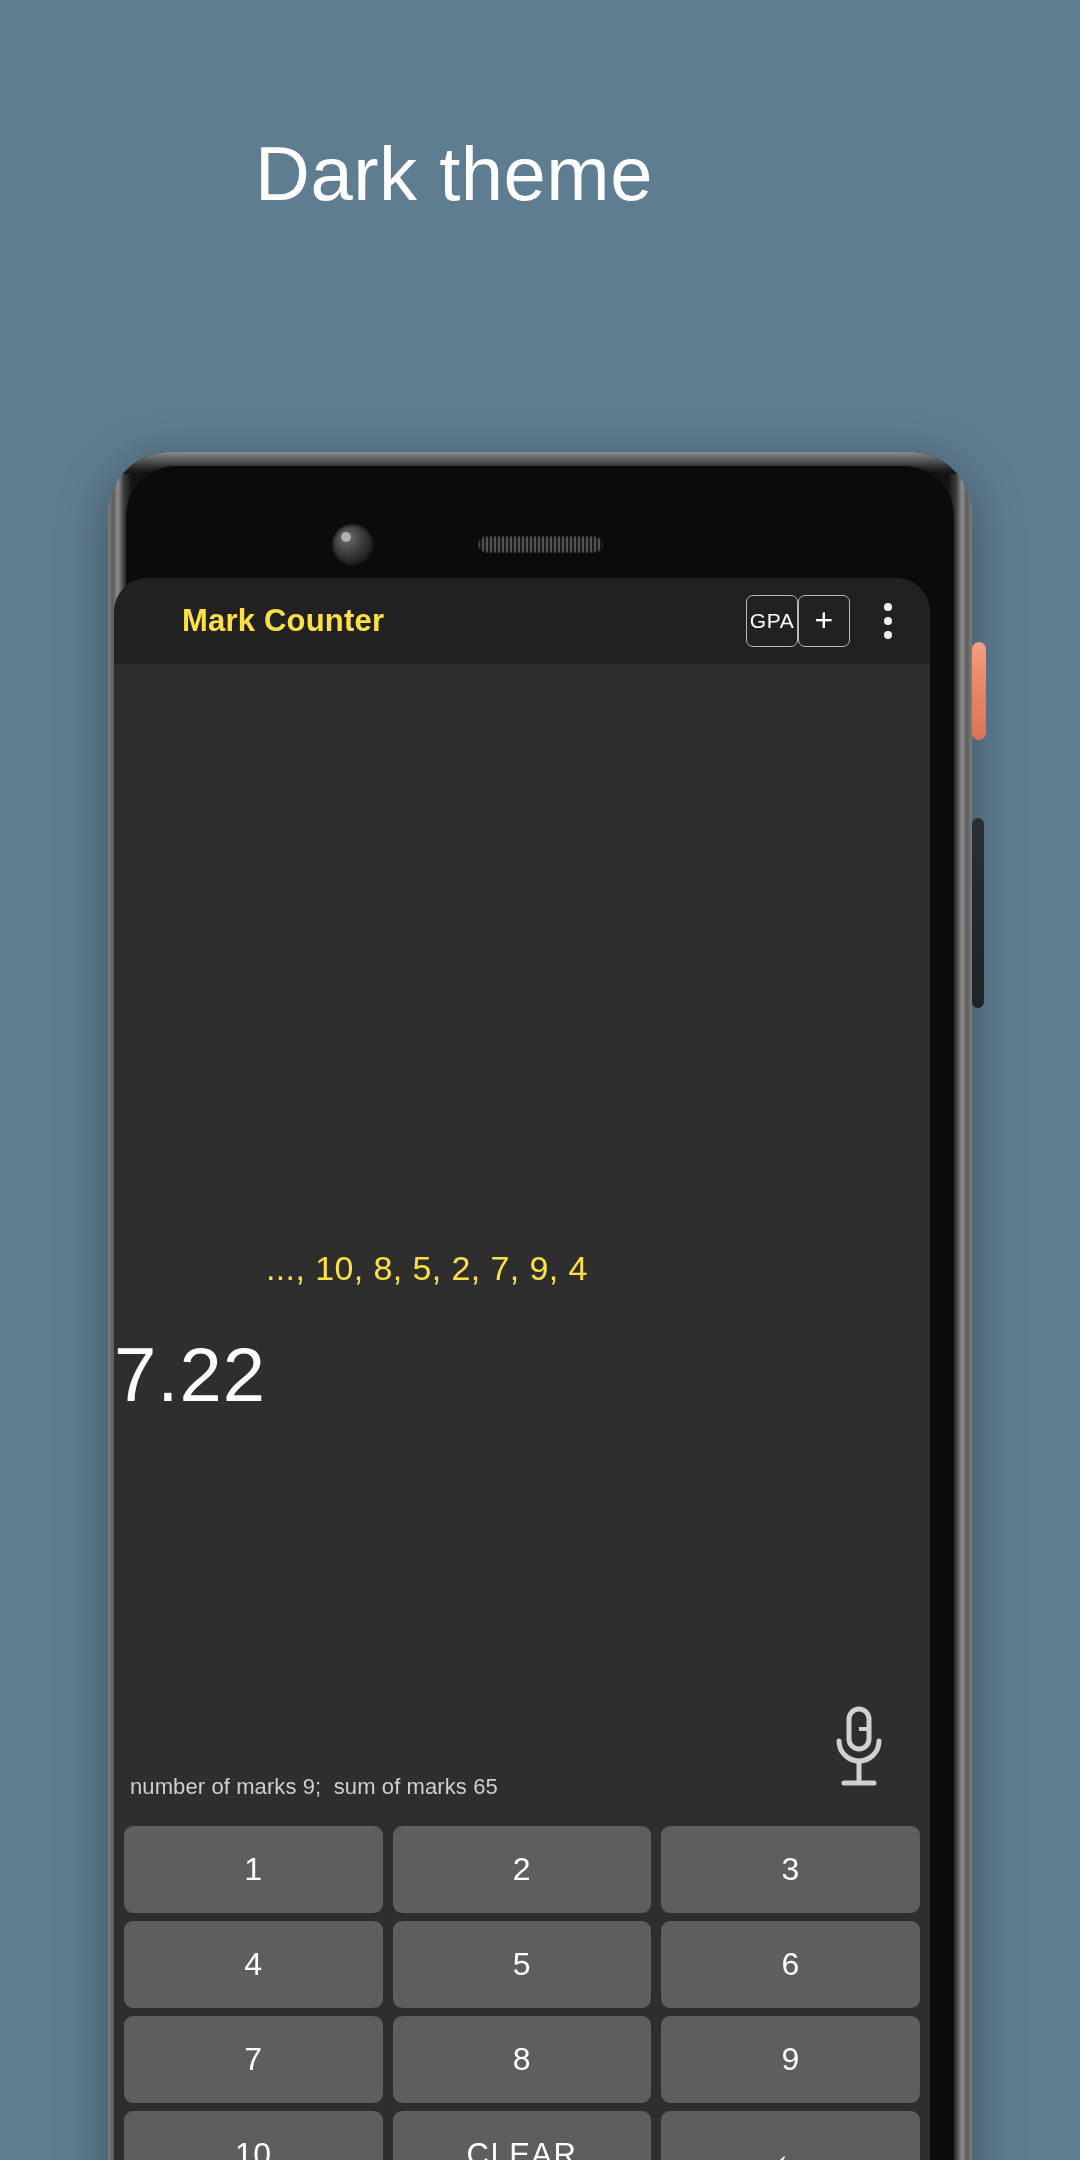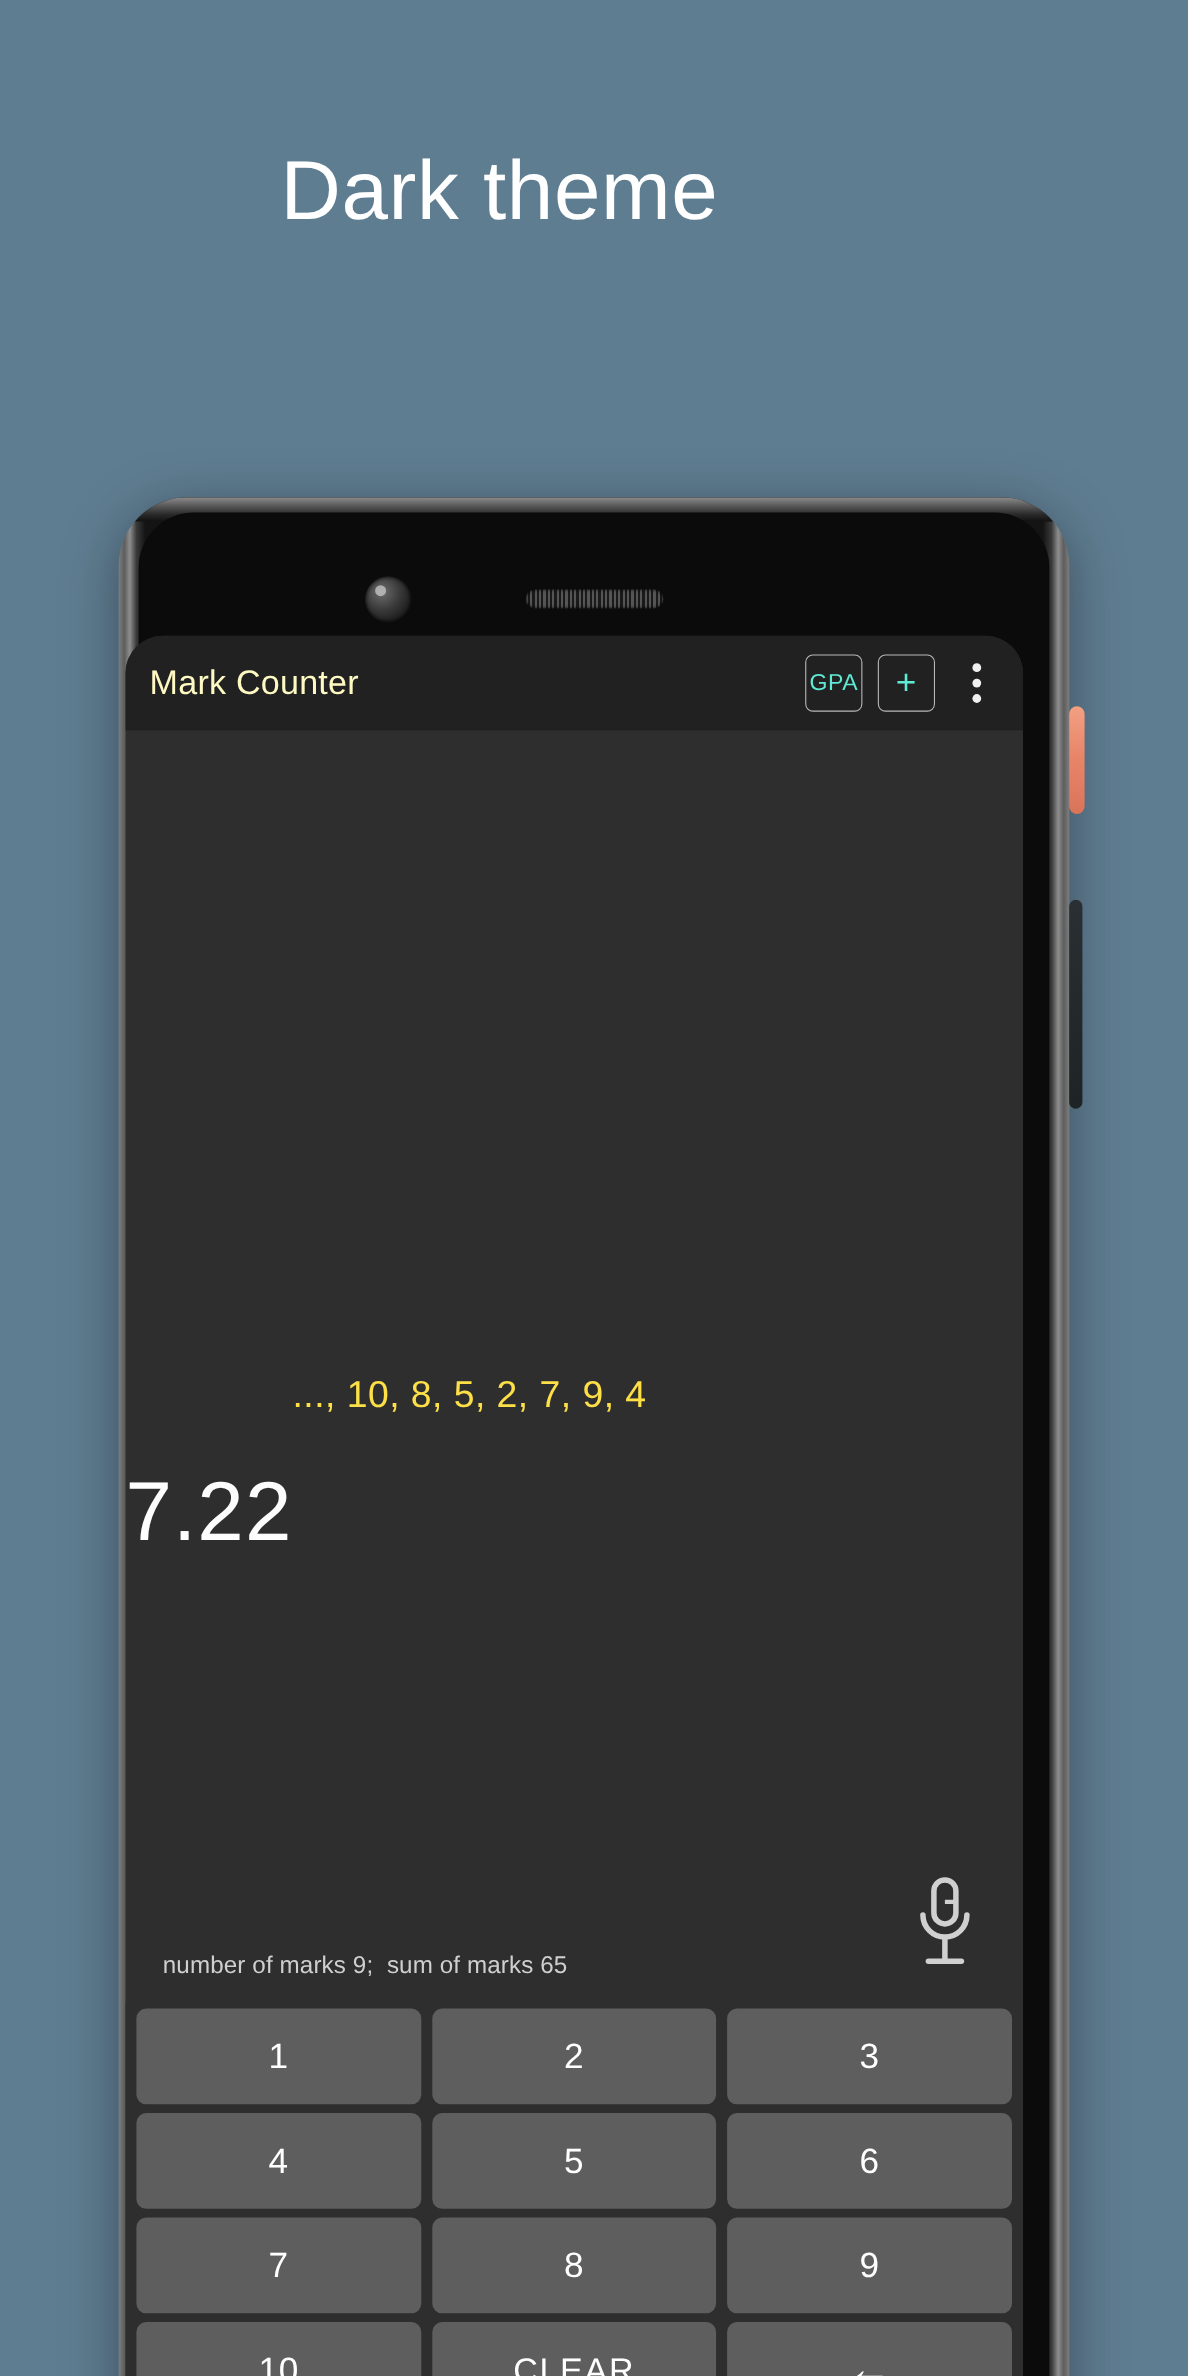--- a/index.html
+++ b/index.html
@@ -114,40 +114,40 @@
   
   .appbar {
     height: 86px;
     background: #212121;
     display: flex;
     align-items: center;
     padding: 0 16px 0 22px;
     flex: 0 0 auto;
   }
   .app-title {
-    color: #fef9c3;
+    color: #fde047;
     font-size: 31px;
-    font-weight: 400;
+    font-weight: 700;
     letter-spacing: .2px;
     flex: 1 1 auto;
     white-space: nowrap;
+    margin-left: 46px;
   }
   .outline-btn {
     width: 52px; height: 52px;
     border: 1.5px solid #b9b9b9;
     border-radius: 7px;
     background: transparent;
-    color: #5eead4;
+    color: #ffffff;
     display: flex;
     align-items: center;
     justify-content: center;
     font-size: 21px;
     font-family: "Liberation Sans", sans-serif;
     letter-spacing: .5px;
-    margin-left: 14px;
     cursor: pointer;
   }
   .outline-btn.plus { font-size: 32px; font-weight: 300; line-height: 0; padding-bottom: 3px;}
   .overflow-btn {
     width: 52px; height: 56px;
     margin-left: 12px;
     display: flex;
     flex-direction: column;
     align-items: center;
     justify-content: center;
@@ -181,21 +181,21 @@
   }
   .marks-list {
     color: #fde047;
     font-size: 34px;
     font-weight: 400;
     margin-top: 52px;
     letter-spacing: .4px;
   }
   .stats-line {
     position: absolute;
-    left: 34px;
+    left: 16px;
     bottom: 20px;
     color: #cfcfcf;
     font-size: 22px;
     white-space: pre;
     letter-spacing: .1px;
     text-align: right;
   }
   .mic-btn {
     position: absolute;
     right: 38px;

